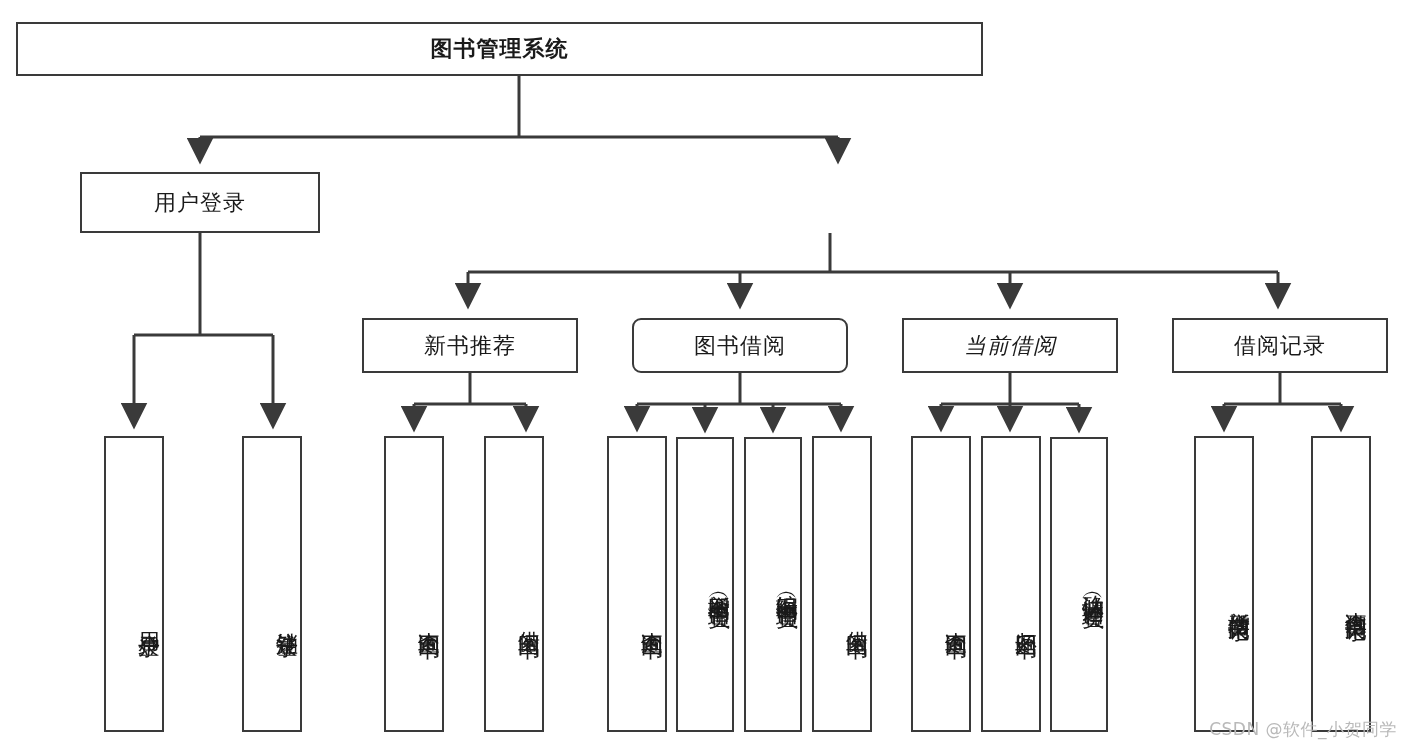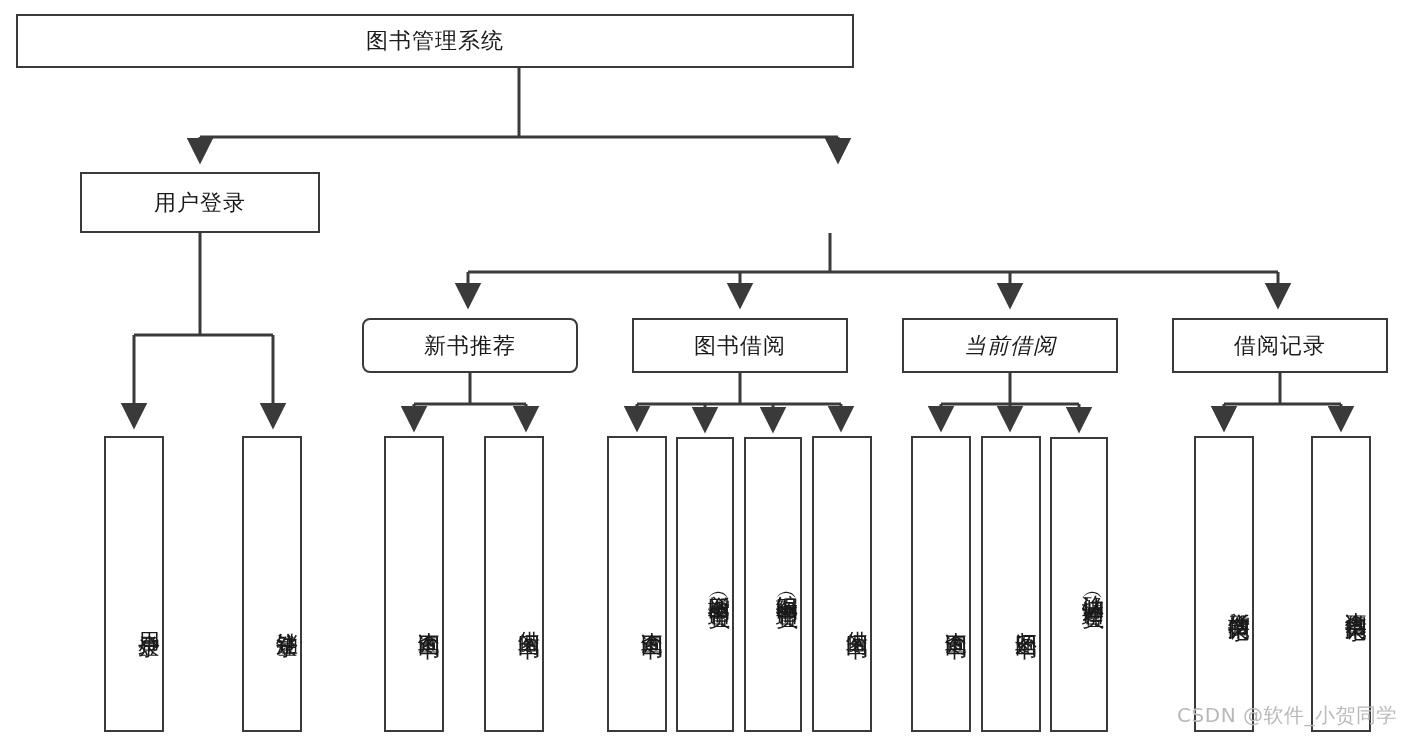--- a/index.html
+++ b/index.html
@@ -53,22 +53,22 @@
     position: absolute;
     left: 0;
     top: 0;
     width: 1405px;
     height: 747px;
     pointer-events: none;
   }
   .watermark {
     position: absolute;
     right: 8px;
-    bottom: 18px;
-    font-size: 20px;
+    bottom: 6px;
+    font-size: 17px;
     color: #b9b9b9;
     letter-spacing: 0.5px;
     white-space: nowrap;
   }
 </style>
 </head>
 <body>
 
 <div id="canvas">
 
@@ -115,32 +115,32 @@
       <path d="M 1010 404 L 1010 428" marker-end="url(#arrow)"></path>
       <path d="M 1079 404 L 1079 429" marker-end="url(#arrow)"></path>
 
       <path d="M 1280 373 L 1280 404"></path>
       <path d="M 1224 404 L 1341 404"></path>
       <path d="M 1224 404 L 1224 428" marker-end="url(#arrow)"></path>
       <path d="M 1341 404 L 1341 428" marker-end="url(#arrow)"></path>
     </g>
   </svg>
 
-  <div class="node horiz" style="left:16px; top:14px; width:838px; height:54px;">
+  <div class="node horiz" style="left:16px; top:22px; width:967px; height:54px;font-weight:bold;">
     <span>图书管理系统</span>
   </div>
 
   <div class="node horiz" style="left:80px; top:172px; width:240px; height:61px;">
     <span>用户登录</span>
   </div>
 
-  <div class="node horiz" style="left:362px; top:318px; width:216px; height:55px;border-radius:8px;">
+  <div class="node horiz" style="left:362px; top:318px; width:216px; height:55px;">
     <span>新书推荐</span>
   </div>
-  <div class="node horiz" style="left:632px; top:318px; width:216px; height:55px;">
+  <div class="node horiz" style="left:632px; top:318px; width:216px; height:55px;border-radius:9px;">
     <span>图书借阅</span>
   </div>
   <div class="node horiz" style="left:902px; top:318px; width:216px; height:55px;font-style:italic;">
     <span>当前借阅</span>
   </div>
   <div class="node horiz" style="left:1172px; top:318px; width:216px; height:55px;justify-content:center;">
     <span>借阅记录</span>
   </div>
 
   <div class="node vert" style="left:104px; top:436px; width:60px; height:296px; padding-top:68px;">

